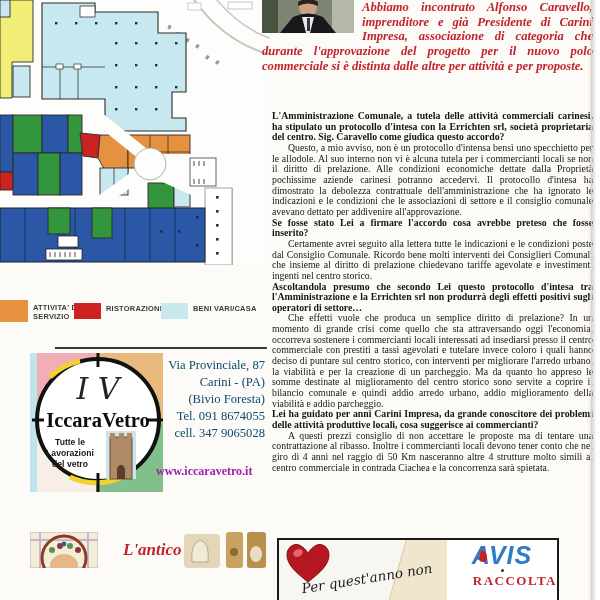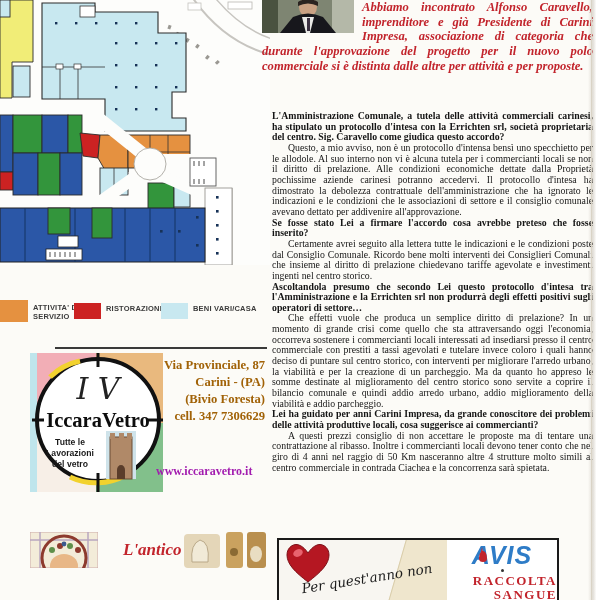--- a/index.html
+++ b/index.html
@@ -49,21 +49,21 @@
   #avis-drop::before{content:"";position:absolute;left:2.5px;top:-4px;width:0;height:0;
              border-left:1.5px solid transparent;border-right:1.5px solid transparent;
              border-bottom:5px solid var(--accent-red);}
   #avis-dot{width:3px;height:3px;border-radius:50%;background:#333;margin:1px auto 2px;}
   .avis-line{color:var(--accent-red);font-weight:bold;font-size:13px;letter-spacing:1.5px;
              line-height:13.5px;text-align:right;}
   
   #iv-rule{position:absolute;left:55px;top:347px;width:212px;height:2px;background:#3a3a3a;}
   #iv-logo{position:absolute;left:30px;top:353px;width:133px;height:139px;}
   #iv-address{position:absolute;left:163px;top:357px;width:102px;text-align:right;
-              font-weight:bold;font-size:12.6px;line-height:17px;color:#a16207;}
+              font-weight:normal;font-size:12.6px;line-height:17px;color:#0c4a6e;}
   #iv-web{position:absolute;left:156px;top:464px;width:115px;font-weight:bold;
           font-size:12px;line-height:15px;color:#a21caf;}
   #iv-box{position:absolute;left:32px;top:501px;width:215px;height:44px;
           border:2.5px solid var(--green-border);border-radius:13px;padding:5px 7px;
           color:var(--accent-red);font-weight:bold;font-size:10.4px;line-height:11.8px;
           text-align:center;background:#fdfdfa;}
   
   #antico{position:absolute;left:30px;top:532px;width:236px;height:36px;}
   #antico-title{position:absolute;left:93px;top:8px;color:var(--accent-red);font-weight:bold;
                 font-style:italic;font-size:17px;}
@@ -264,21 +264,22 @@
       <rect x="89" y="80" width="5" height="6" fill="#b08968"></rect>
       <rect x="97" y="80" width="5" height="6" fill="#b08968"></rect>
       <path d="M87,126 v-9 a4 5 0 0 1 8 0 v9 Z" fill="#5a3d2b"></path>
     </g>
   </svg>
 
   <div id="iv-address">
     <div>Via Provinciale, 87</div>
     <div>Carini - (PA)</div>
     <div>(Bivio Foresta)</div>
-    <div>cell. 347 7306629</div>
+    <div>Tel. 091 8674055</div>
+    <div>cell. 347 9065028</div>
   </div>
 
   <div id="iv-web">
     <div>www.iccaravetro.it</div>
   </div>
 
 
   <div id="antico">
     <svg width="68" height="36" viewBox="0 0 68 36" style="position:absolute;left:0;top:0;">
       <rect width="68" height="36" fill="#f3ecd9" stroke="#caa" stroke-width="1"></rect>
@@ -311,20 +312,19 @@
       </svg>
       <div id="avis-script">Per quest'anno non</div>
     </div>
     <div id="avis-right">
       <div id="avis-logo">
         <span>AVIS</span>
         <div id="avis-drop"></div>
       </div>
       <div id="avis-dot"></div>
       <div class="avis-line">RACCOLTA</div>
-      <div class="avis-line">SANGUE</div>
       
     </div>
   </div>
 
   <div id="edge"></div>
   <div id="edge-line"></div>
 </div>
 
 </body></html>

